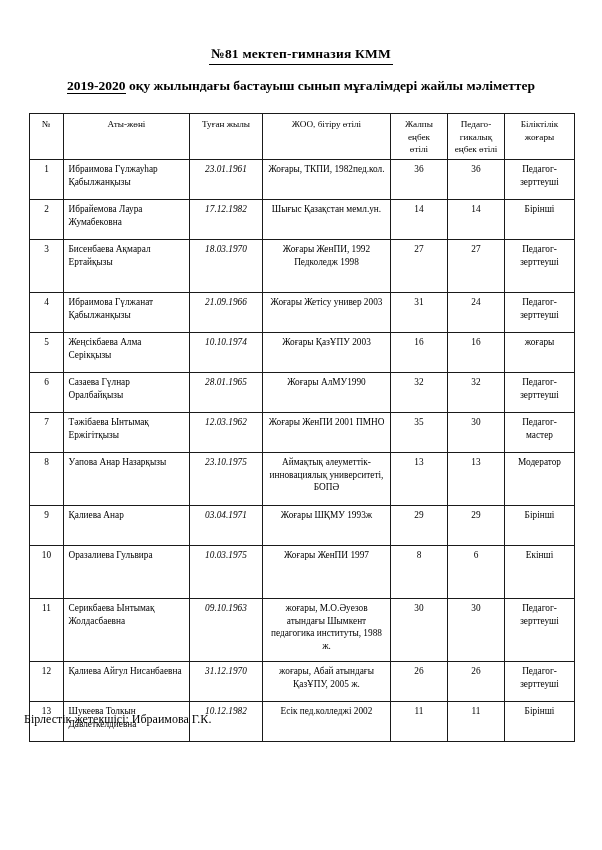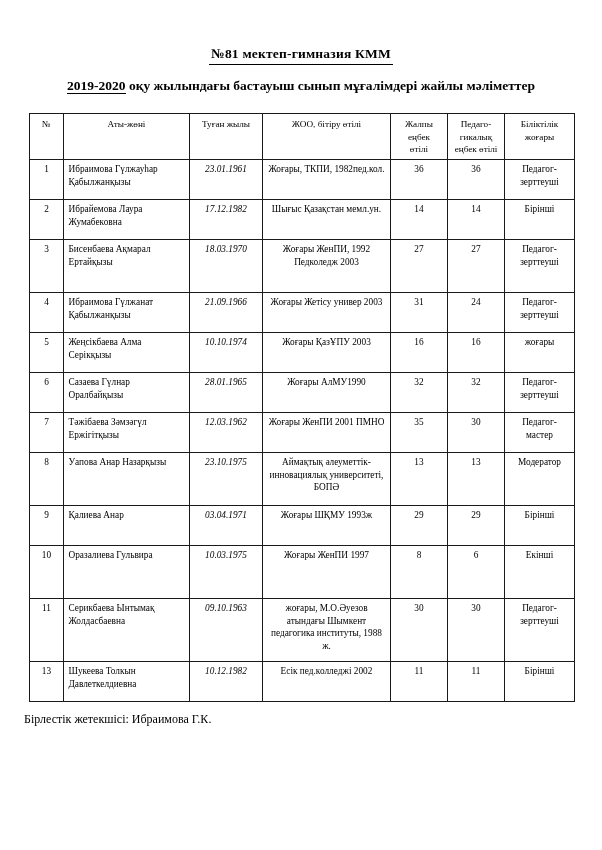--- a/index.html
+++ b/index.html
@@ -162,21 +162,21 @@
             <td class="c-birth">17.12.1982</td>
             <td class="c-univ">Шығыс Қазақстан мемл.ун.</td>
             <td class="c-gen">14</td>
             <td class="c-ped">14</td>
             <td class="c-cat">Бірінші</td>
           </tr>
           <tr class="r-body r-tall">
             <td class="c-no">3</td>
             <td class="c-name">Бисенбаева Ақмарал Ертайқызы</td>
             <td class="c-birth">18.03.1970</td>
-            <td class="c-univ">Жоғары ЖенПИ, 1992 Педколедж 2003</td>
+            <td class="c-univ">Жоғары ЖенПИ, 1992 Педколедж 1998</td>
             <td class="c-gen">27</td>
             <td class="c-ped">27</td>
             <td class="c-cat">Педагог-зерттеуші</td>
           </tr>
           <tr class="r-body">
             <td class="c-no">4</td>
             <td class="c-name">Ибраимова Гүлжанат Қабылжанқызы</td>
             <td class="c-birth">21.09.1966</td>
             <td class="c-univ">Жоғары Жетісу универ 2003</td>
             <td class="c-gen">31</td>
@@ -196,21 +196,21 @@
             <td class="c-no">6</td>
             <td class="c-name">Сазаева Гүлнар Оралбайқызы</td>
             <td class="c-birth">28.01.1965</td>
             <td class="c-univ">Жоғары АлМУ1990</td>
             <td class="c-gen">32</td>
             <td class="c-ped">32</td>
             <td class="c-cat">Педагог-зерттеуші</td>
           </tr>
           <tr class="r-body">
             <td class="c-no">7</td>
-            <td class="c-name">Тәжібаева Зәмзәгүл Ержігітқызы</td>
+            <td class="c-name">Тәжібаева Ынтымақ Ержігітқызы</td>
             <td class="c-birth">12.03.1962</td>
             <td class="c-univ">Жоғары ЖенПИ 2001 ПМНО</td>
             <td class="c-gen">35</td>
             <td class="c-ped">30</td>
             <td class="c-cat">Педагог-мастер</td>
           </tr>
           <tr class="r-body r-tall">
             <td class="c-no">8</td>
             <td class="c-name">Уапова Анар Назарқызы</td>
             <td class="c-birth">23.10.1975</td>
@@ -240,20 +240,29 @@
           <tr class="r-body r-xtall">
             <td class="c-no">11</td>
             <td class="c-name v-mid">Серикбаева Ынтымақ Жолдасбаевна</td>
             <td class="c-birth">09.10.1963</td>
             <td class="c-univ">жоғары, М.О.Әуезов атындағы Шымкент педагогика институты, 1988 ж.</td>
             <td class="c-gen">30</td>
             <td class="c-ped">30</td>
             <td class="c-cat">Педагог-зерттеуші</td>
           </tr>
           <tr class="r-body">
+            <td class="c-no">12</td>
+            <td class="c-name">Қалиева Айгул Нисанбаевна</td>
+            <td class="c-birth">31.12.1970</td>
+            <td class="c-univ">жоғары, Абай атындағы ҚазҰПУ, 2005 ж.</td>
+            <td class="c-gen">26</td>
+            <td class="c-ped">26</td>
+            <td class="c-cat">Педагог-зерттеуші</td>
+          </tr>
+          <tr class="r-body">
             <td class="c-no">13</td>
             <td class="c-name">Шукеева Толкын Давлеткелдиевна</td>
             <td class="c-birth">10.12.1982</td>
             <td class="c-univ">Есік пед.колледжі 2002</td>
             <td class="c-gen">11</td>
             <td class="c-ped">11</td>
             <td class="c-cat">Бірінші</td>
           </tr>
         </tbody>
     </table>

